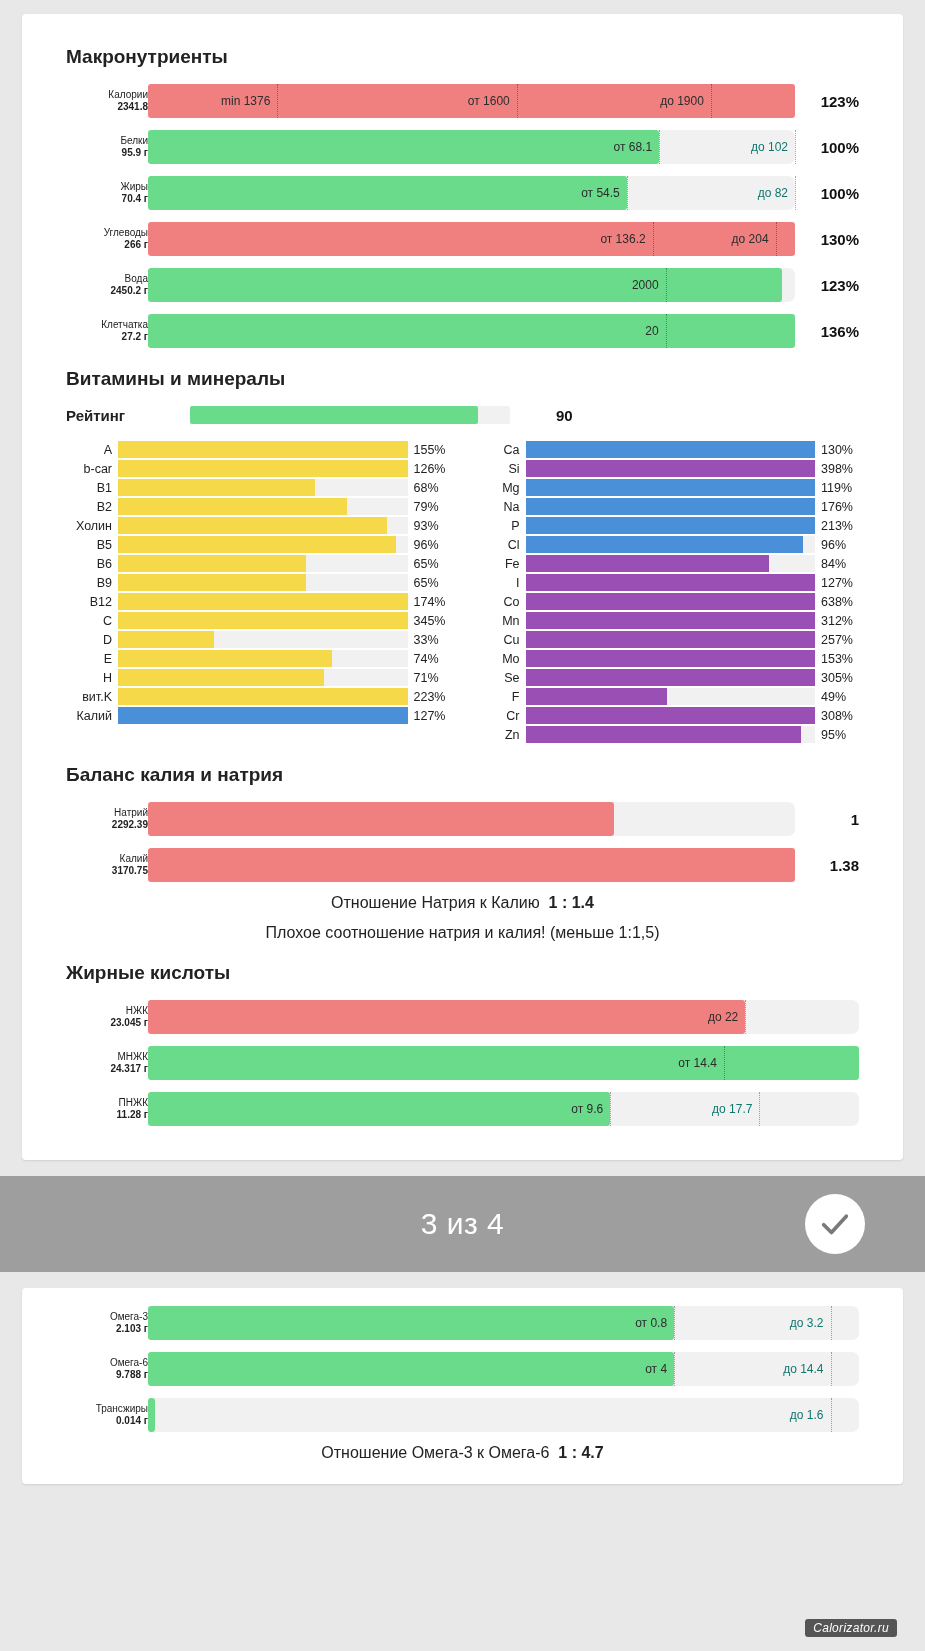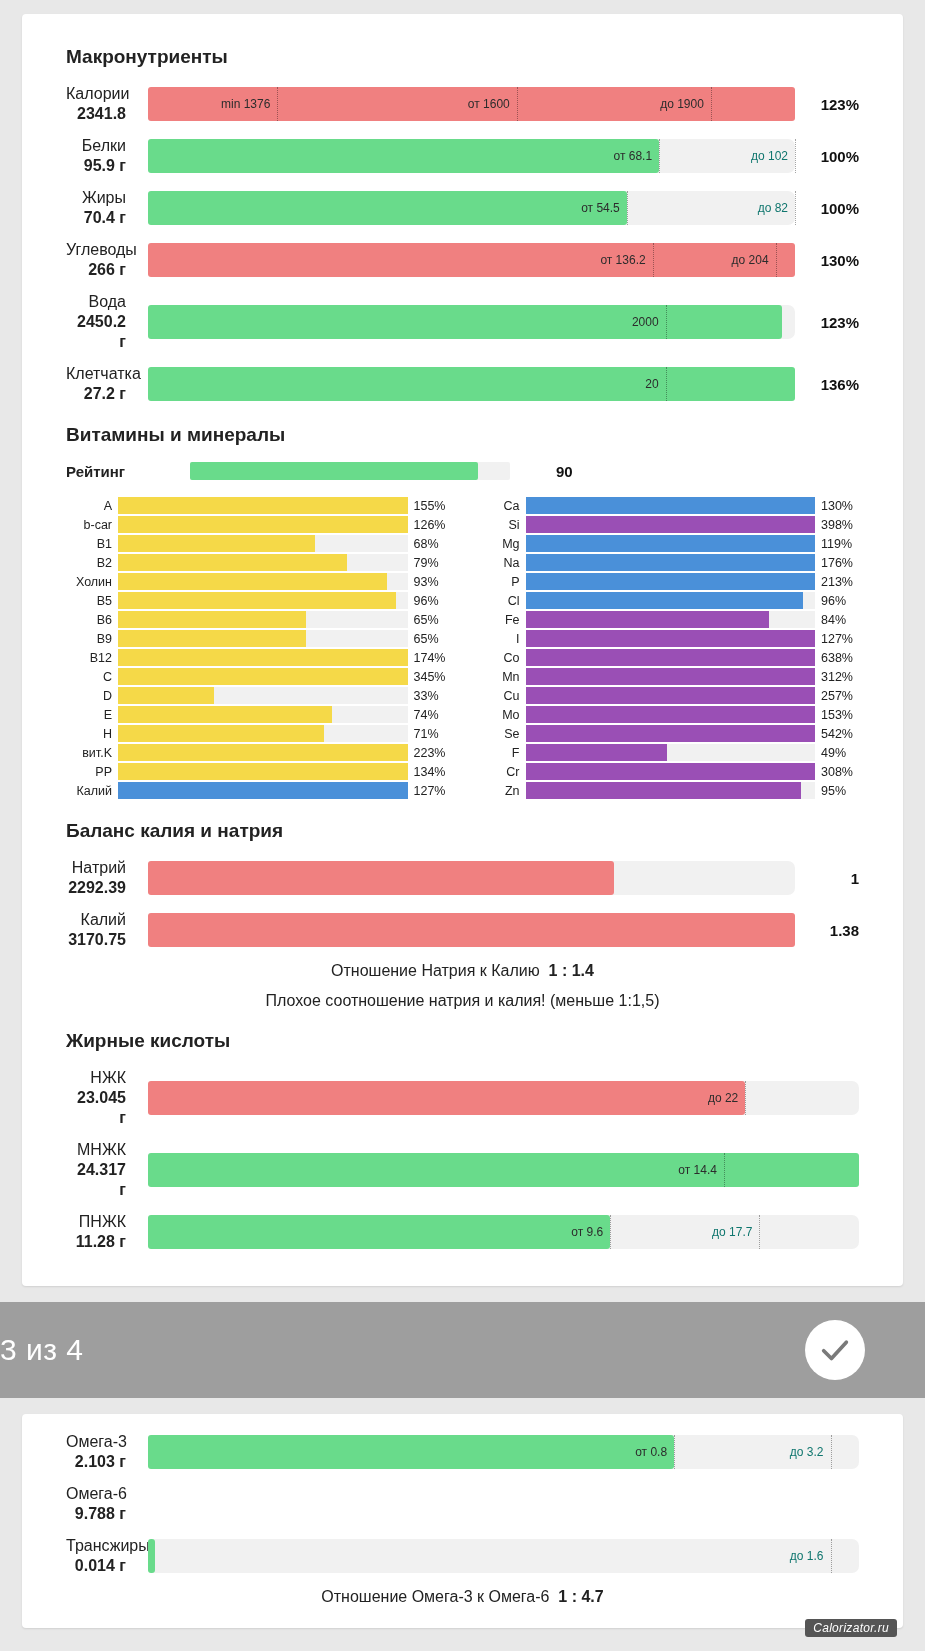--- a/index.html
+++ b/index.html
@@ -33,22 +33,22 @@
   
   .macro-row {
     display: flex;
     align-items: center;
     margin-bottom: 12px;
     padding: 0 44px 0 44px;
   }
   .macro-label {
     width: 82px;
     text-align: right;
-    padding-right: 22px;
-    font-size: 16px;
+    padding-right: 0;
+    font-size: 10px;
     line-height: 1.25;
     color: #222;
   }
   .macro-label .v { font-weight: bold; display: block; }
   .track {
     position: relative;
     flex: 1;
     height: 34px;
     background: #f1f1f1;
     border-radius: 7px;
@@ -149,20 +149,21 @@
   }
   .centered-note b { font-weight: bold; }
 
   
   .progress-bar {
     background: #9e9e9e;
     height: 96px;
     margin: 16px -22px 0 -22px;
     display: flex;
     align-items: center;
+    justify-content: center;
     position: relative;
   }
   .progress-text {
     color: #fff;
     font-size: 30px;
     letter-spacing: .5px;
   }
   .check-btn {
     position: absolute;
     right: 60px;
@@ -386,27 +387,20 @@
             <div class="vit-pct">71%</div>
           </div>
           <div class="vit-row">
             <div class="vit-name">вит.K</div>
             <div class="vit-track">
               <div class="vit-fill yellow" style="width: 100%;"></div>
             </div>
             <div class="vit-pct">223%</div>
           </div>
           <div class="vit-row">
-            <div class="vit-name">PP</div>
-            <div class="vit-track">
-              <div class="vit-fill yellow" style="width: 100%;"></div>
-            </div>
-            <div class="vit-pct">134%</div>
-          </div>
-          <div class="vit-row">
             <div class="vit-name">Калий</div>
             <div class="vit-track">
               <div class="vit-fill blue" style="width: 100%;"></div>
             </div>
             <div class="vit-pct">127%</div>
           </div>
         </div>
       <div class="vit-col" id="vit-right">
           <div class="vit-row">
             <div class="vit-name">Ca</div>
@@ -490,21 +484,21 @@
             <div class="vit-track">
               <div class="vit-fill purple" style="width: 100%;"></div>
             </div>
             <div class="vit-pct">153%</div>
           </div>
           <div class="vit-row">
             <div class="vit-name">Se</div>
             <div class="vit-track">
               <div class="vit-fill purple" style="width: 100%;"></div>
             </div>
-            <div class="vit-pct">542%</div>
+            <div class="vit-pct">305%</div>
           </div>
           <div class="vit-row">
             <div class="vit-name">F</div>
             <div class="vit-track">
               <div class="vit-fill purple" style="width: 49%;"></div>
             </div>
             <div class="vit-pct">49%</div>
           </div>
           <div class="vit-row">
             <div class="vit-name">Cr</div>
@@ -601,20 +595,29 @@
             <div class="tick" style="left: 74%;">
               <div class="tlabel">от 0.8</div>
             </div>
             <div class="tick" style="left: 96%;">
               <div class="tlabel grey">до 3.2</div>
             </div>
           </div>
         </div>
         <div class="macro-row">
           <div class="macro-label"><span>Омега-6</span><span class="v">9.788 г</span></div>
+          <div class="track">
+            <div class="fill green" style="width: 74%;"></div>
+            <div class="tick" style="left: 74%;">
+              <div class="tlabel">от 4</div>
+            </div>
+            <div class="tick" style="left: 96%;">
+              <div class="tlabel grey">до 14.4</div>
+            </div>
+          </div>
         </div>
         <div class="macro-row">
           <div class="macro-label"><span>Трансжиры</span><span class="v">0.014 г</span></div>
           <div class="track">
             <div class="fill green" style="width: 1%;"></div>
             <div class="tick" style="left: 96%;">
               <div class="tlabel grey">до 1.6</div>
             </div>
           </div>
         </div>

